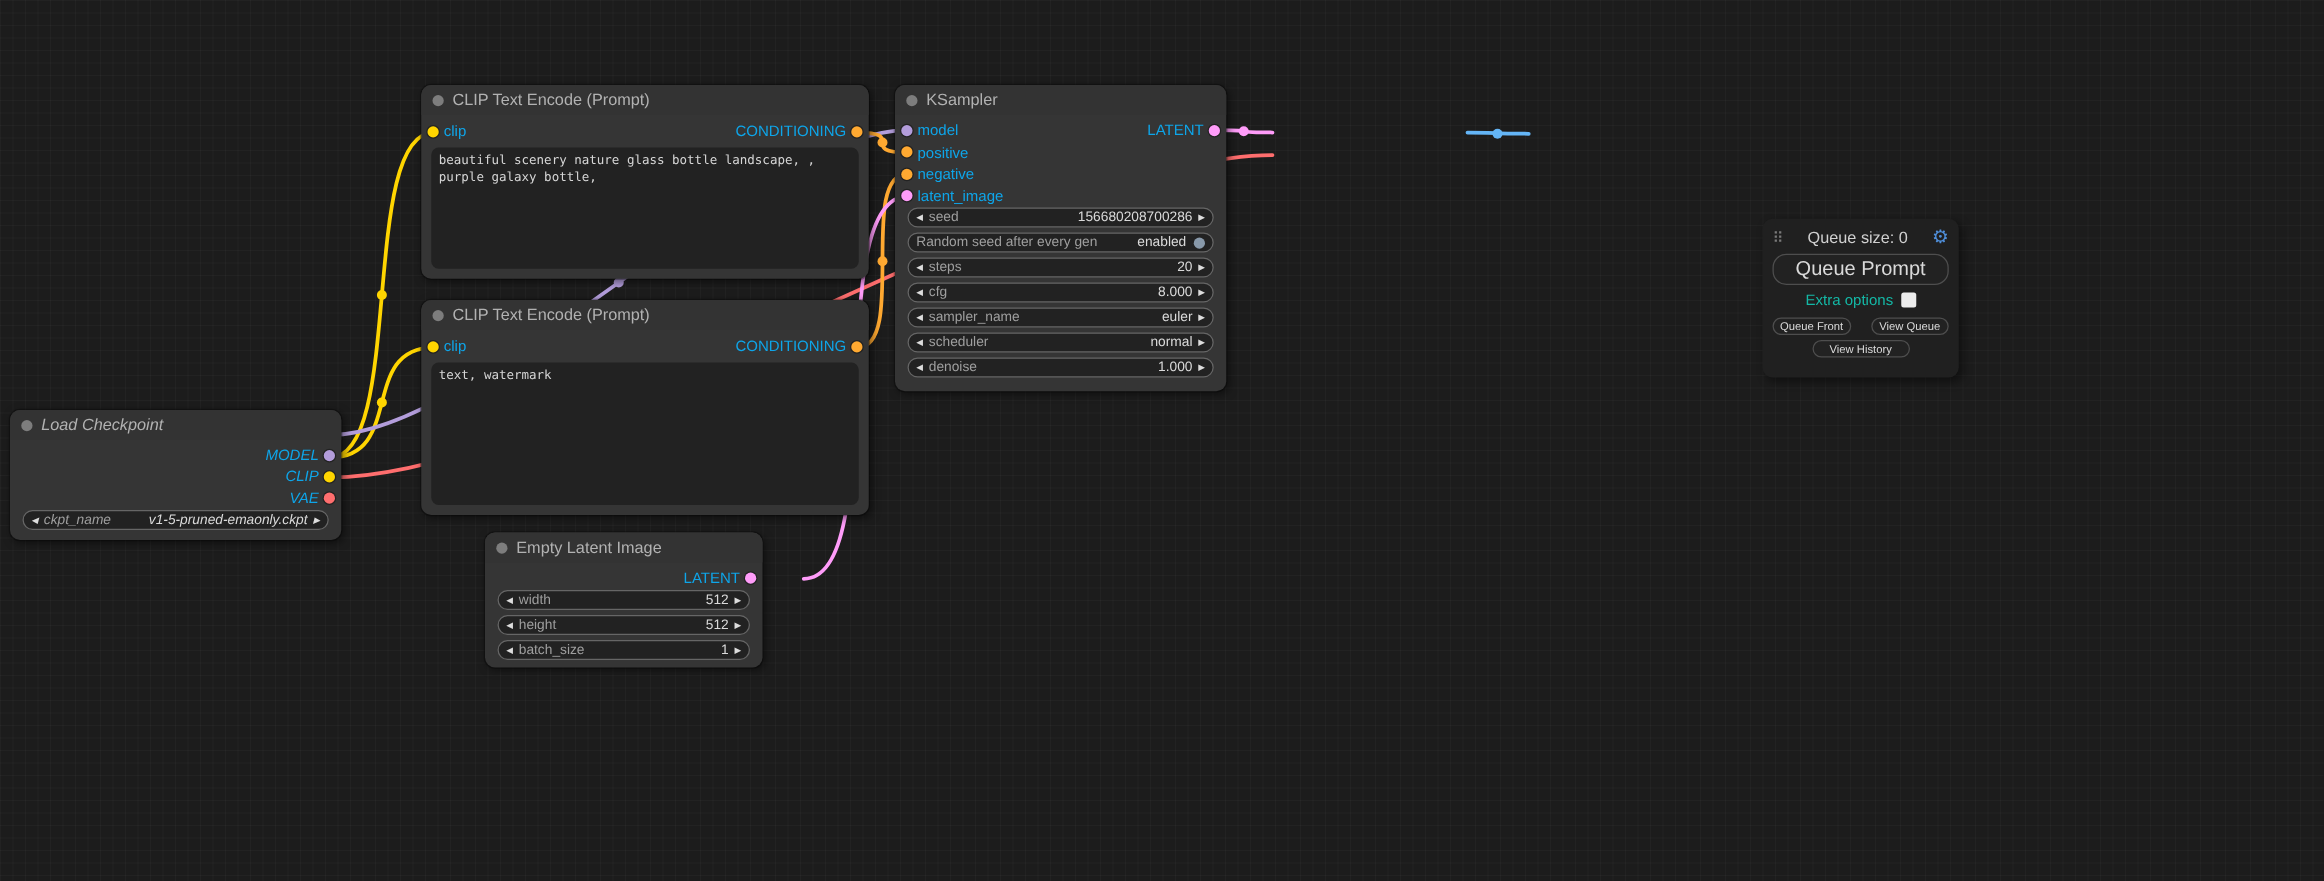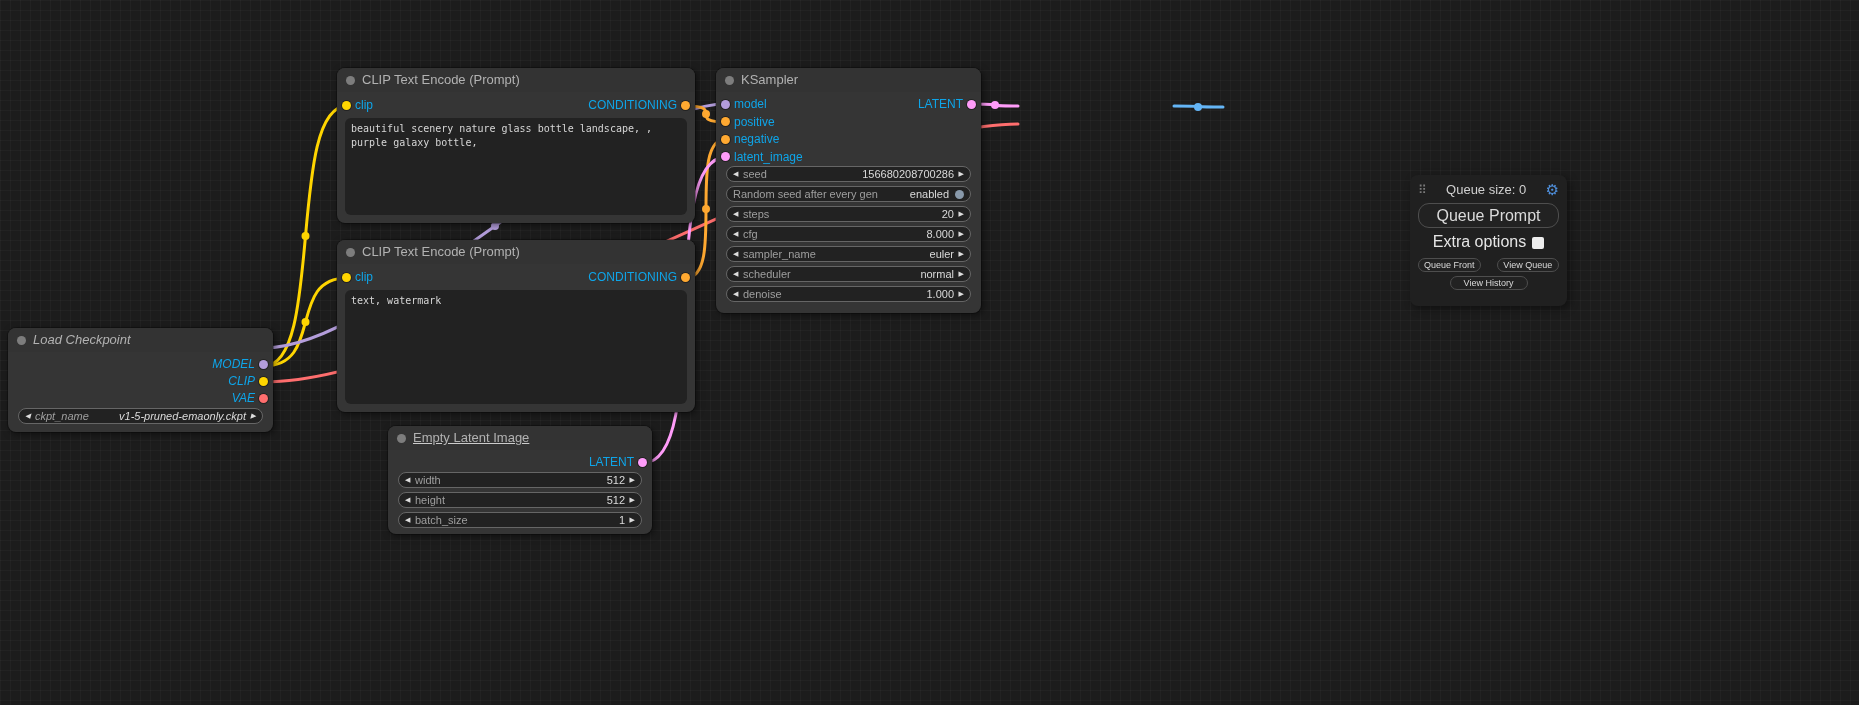--- a/index.html
+++ b/index.html
@@ -48,21 +48,21 @@
     background:#202020; border-radius:8px; padding:7px 8px 12px;
     box-shadow:3px 3px 8px rgba(0,0,0,.45); color:#ddd; }
   .menu-header { display:flex; align-items:center; margin-bottom:6px; }
   .drag-dots { color:#7a7a7a; font-size:12px; cursor:move; }
   .queue-size { flex:1; text-align:center; color:#d0d0d0; font-size:13px; }
   .gear { color:#4f8fdb; font-size:15px; cursor:pointer; line-height:1; }
   #menu button { font-family:inherit; background:#222; border:1px solid #4e4e4e;
     border-radius:7px; color:#dadada; cursor:pointer; display:block; }
   #menu button.big { width:100%; height:23px; font-size:15px; margin-bottom:5px;border-radius:11px; }
   #menu button.qp { height:25px; font-size:16px; }
-  .extra-row { text-align:center; margin:4px 0 7px; font-size:16px; color:#e5e5e5; }
+  .extra-row { text-align:center; margin:4px 0 7px; font-size:12px; color:#14b8a6; }
   .checkbox { display:inline-block; width:12px; height:12px; background:#ededed;
     border-radius:2px; vertical-align:-2px; margin-left:6px; cursor:pointer; }
   .small-row { display:flex; gap:16px; margin-bottom:4px; }
   .small-row.center { justify-content:center; }
   #menu button.small { flex:1; height:14px; font-size:9px; border-radius:10px;
     padding:0 4px; line-height:1; }
   #menu button.vh { flex:0 0 auto; width:78px; }
   .big-stack { margin-top:12px; }
 </style>
 </head>
@@ -127,21 +127,21 @@
       <span class="title-dot"></span>
       <span>CLIP Text Encode (Prompt)</span>
     </div>
     <span class="dot inp c-CLIP" style="top:33px"></span>
     <span class="slot-label in" style="top:29px">clip</span>
     <span class="slot-label out" style="top:29px">CONDITIONING</span>
     <span class="dot outp c-COND" style="top:33px"></span>
     <div class="textarea" style="left:8px;right:8px;top:50px;bottom:8px">text, watermark</div>
   </div>
 
-  <div class="node" style="left:388px;top:426px;width:264px;height:108px;text-decoration:underline;">
+  <div class="node" style="left:388px;top:426px;width:222px;height:108px;">
     <div class="node-title">
       <span class="title-dot"></span>
       <span>Empty Latent Image</span>
     </div>
     <span class="slot-label out" style="top:28px">LATENT</span>
     <span class="dot outp c-LATENT" style="top:32px"></span>
     <div class="wstack" style="left:10px;right:10px;top:46px">
       <div class="widget">
         <span class="arr">◀</span>
         <span class="wname">width</span>

